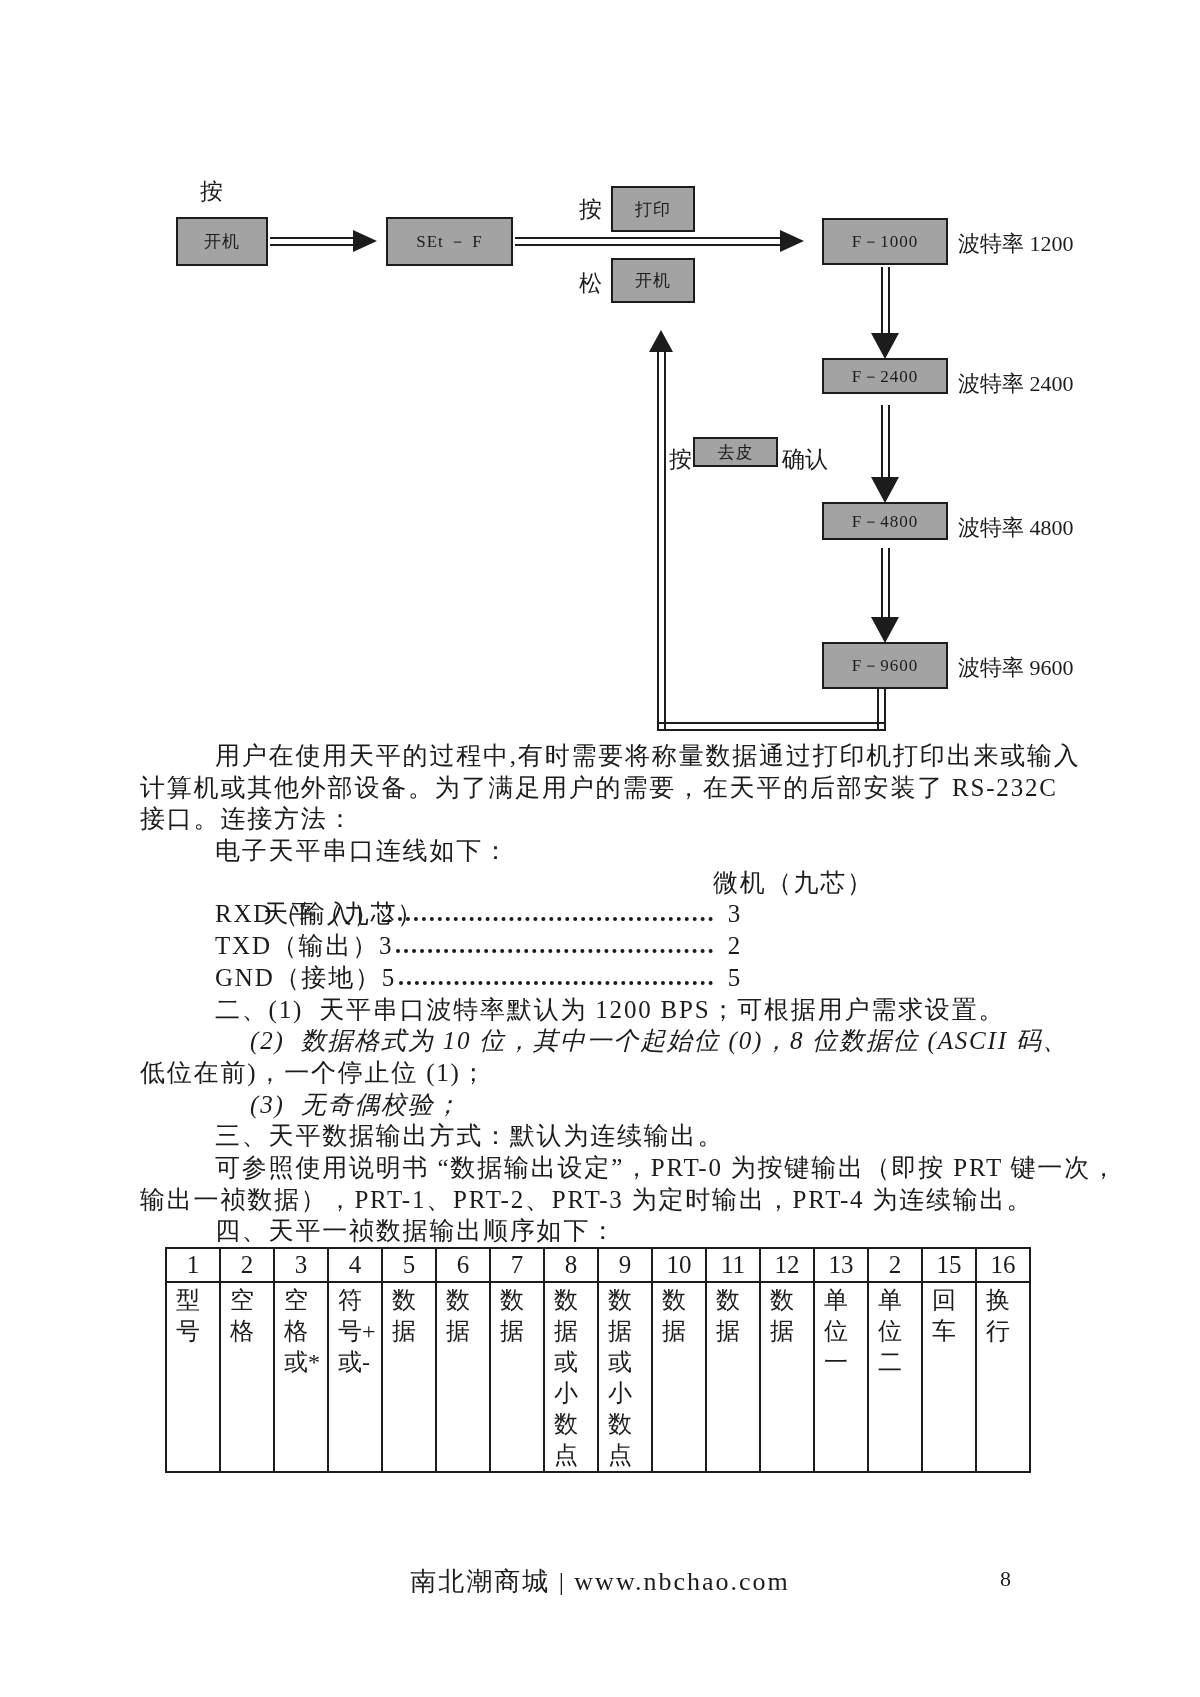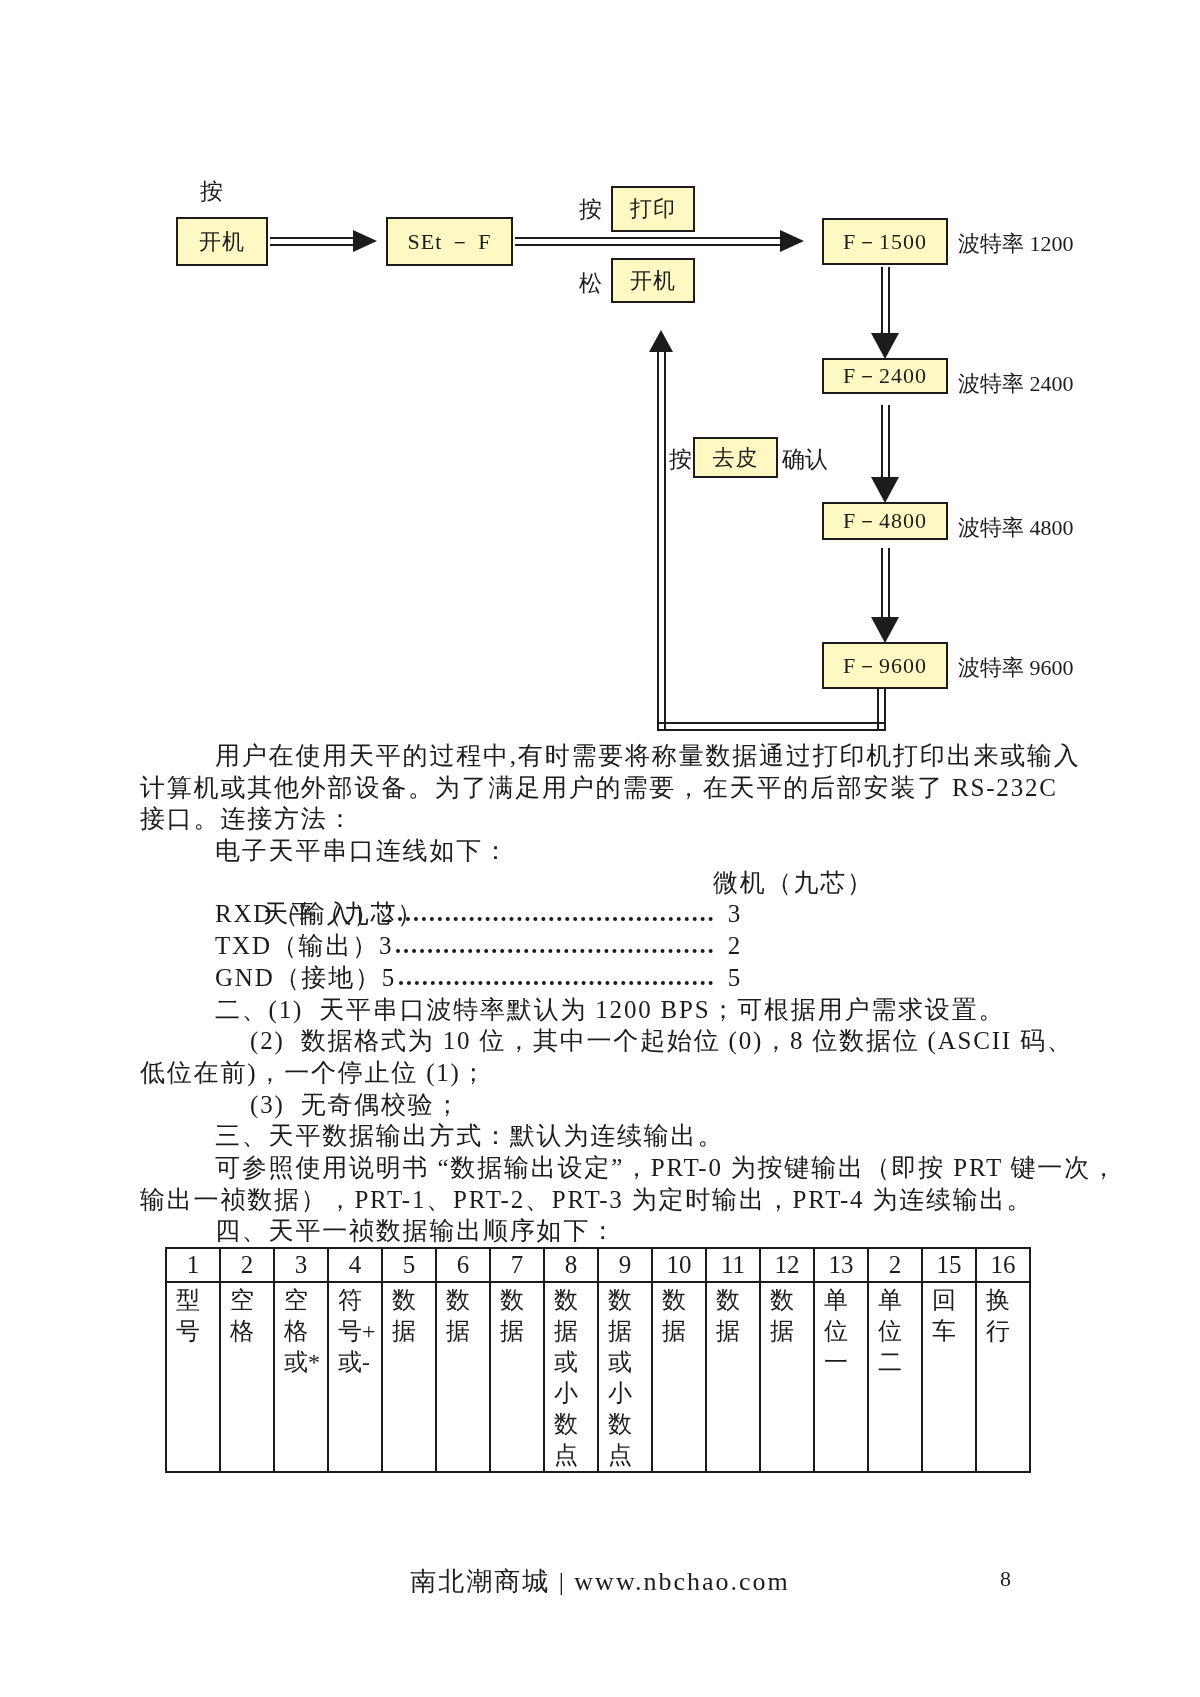--- a/index.html
+++ b/index.html
@@ -6,43 +6,43 @@
   .page{
     position:relative; width:1200px; height:1697px; margin:0 auto;
     background:#ffffff; color:#1c1c1c;
     font-family:"Liberation Serif","DejaVu Serif",serif;
     overflow:hidden;
   }
   
   .flow{position:absolute;left:0;top:0;width:1200px;height:740px;}
   .fbox{
     position:absolute; box-sizing:border-box; border:2.5px solid #1c1c1c;
-    background:#fef9c3; display:flex; align-items:center; justify-content:center;
-    font-size:22px; letter-spacing:1px; white-space:pre;
+    background:#a3a3a3; display:flex; align-items:center; justify-content:center;
+    font-size:17px; letter-spacing:1px; white-space:pre;
   }
   .lbl{position:absolute; font-size:23px; white-space:pre;}
   .sidelbl{position:absolute; font-size:22px; white-space:pre;}
   .hdl{position:absolute; box-sizing:border-box; height:9px;
        border-top:2.5px solid #1c1c1c; border-bottom:2.5px solid #1c1c1c;}
   .vdl{position:absolute; box-sizing:border-box; width:9px;
        border-left:2.5px solid #1c1c1c; border-right:2.5px solid #1c1c1c;}
   .ah-right{position:absolute;width:0;height:0;
        border-top:11px solid transparent;border-bottom:11px solid transparent;
        border-left:24px solid #1c1c1c;}
   .ah-down{position:absolute;width:0;height:0;
        border-left:14px solid transparent;border-right:14px solid transparent;
        border-top:26px solid #1c1c1c;}
   .ah-up{position:absolute;width:0;height:0;
        border-left:12px solid transparent;border-right:12px solid transparent;
        border-bottom:22px solid #1c1c1c;}
   
   .content{position:absolute; left:140px; top:740px; width:935px; font-size:25px; letter-spacing:1.8px;}
   .tl{position:relative; height:31.7px; line-height:31.7px; white-space:pre;}
   .ind1{text-indent:75px;}
-  .ind2{text-indent:110px;}
+  .ind2{text-indent:110px;font-style:italic;}
   .ph-left{margin-left:75px;}
   .ph-right{position:absolute; left:573px; top:0;}
   .pin-row{margin-left:75px; width:527px; height:31.7px; line-height:31.7px; display:flex; align-items:stretch; white-space:pre;}
   .pin-leader{flex:1; border-bottom:4.5px dotted #1c1c1c; margin:0 3px 9px 3px;}
   .pin-num{padding-left:12px;}
   
   .seq-table{position:absolute; left:165px; top:1247px; width:866px;
      border-collapse:collapse; table-layout:fixed;
      font-family:"Liberation Serif","DejaVu Serif",serif;}
   .seq-table td{border:2px solid #1c1c1c;}
@@ -71,34 +71,34 @@
 
     <div class="hdl" style="left:515px;top:237px;width:266px;"></div>
     <div class="ah-right" style="left:780px;top:230px;"></div>
 
     <span class="lbl" style="left:579px;top:194px;">按</span>
     <div class="fbox" style="left:611px;top:186px;width:84px;height:46px;">打印</div>
 
     <span class="lbl" style="left:579px;top:268px;">松</span>
     <div class="fbox" style="left:611px;top:258px;width:84px;height:45px;">开机</div>
 
-    <div class="fbox" style="left:822px;top:218px;width:126px;height:47px;">F－1500</div>
+    <div class="fbox" style="left:822px;top:218px;width:126px;height:47px;">F－1000</div>
     <span class="sidelbl" style="left:958px;top:229px;">波特率 1200</span>
 
     <div class="vdl" style="left:881px;top:267px;height:68px;"></div>
     <div class="ah-down" style="left:871px;top:333px;"></div>
 
     <div class="fbox" style="left:822px;top:358px;width:126px;height:36px;">F－2400</div>
     <span class="sidelbl" style="left:958px;top:369px;">波特率 2400</span>
 
     <div class="vdl" style="left:881px;top:405px;height:72px;"></div>
     <div class="ah-down" style="left:871px;top:477px;"></div>
 
     <span class="lbl" style="left:669px;top:444px;">按</span>
-    <div class="fbox" style="left:693px;top:437px;width:85px;height:41px;">去皮</div>
+    <div class="fbox" style="left:693px;top:437px;width:85px;height:30px;">去皮</div>
     <span class="lbl" style="left:782px;top:444px;">确认</span>
 
     <div class="fbox" style="left:822px;top:502px;width:126px;height:38px;">F－4800</div>
     <span class="sidelbl" style="left:958px;top:513px;">波特率 4800</span>
 
     <div class="vdl" style="left:881px;top:548px;height:69px;"></div>
     <div class="ah-down" style="left:871px;top:617px;"></div>
 
     <div class="fbox" style="left:822px;top:642px;width:126px;height:47px;">F－9600</div>
     <span class="sidelbl" style="left:958px;top:653px;">波特率 9600</span>

